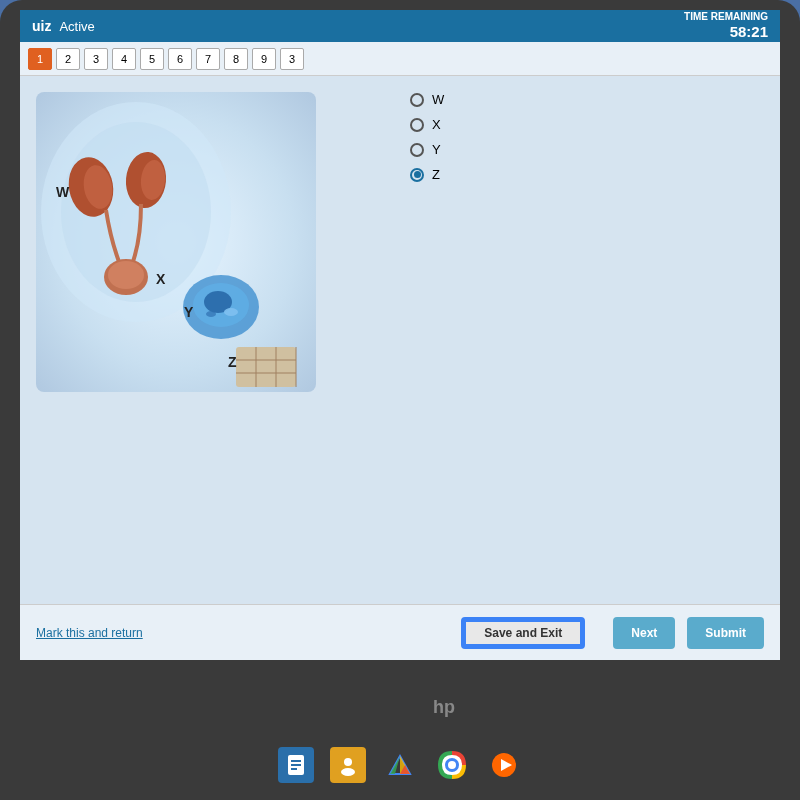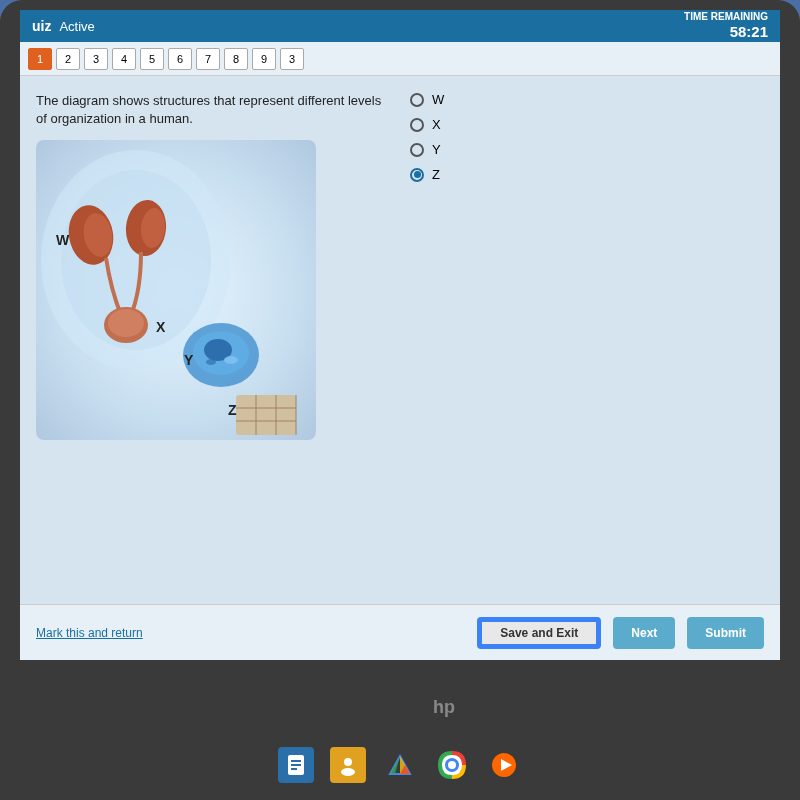--- a/index.html
+++ b/index.html
@@ -218,20 +218,21 @@
 
     .btn-save {
       background: #e8e8e8;
       color: #333;
       border: 5px solid #3b82f6;
       text-align: right;
     }
 
     .btn-next {
       background: #5aabcc;
+      margin-left: 16px;
     }
 
     .btn-submit {
       background: #5aabcc;
     }
 
     
     .taskbar {
       position: absolute;
       bottom: 0;
@@ -297,21 +298,20 @@
         <div class="q-tab">6</div>
         <div class="q-tab">7</div>
         <div class="q-tab">8</div>
         <div class="q-tab">9</div>
         <div class="q-tab">3</div>
       </div>
 
     <div class="main-content">
 
       <div class="left-panel">
-        <p class="question-text">The diagram shows structures that represent different levels of organization in a human.</p>
 
         <div class="diagram-area">
           <svg class="diagram-svg" viewBox="0 0 280 300">
 
             <ellipse cx="100" cy="120" rx="95" ry="110" fill="#d0e8f8" opacity="0.6"></ellipse>
             <ellipse cx="100" cy="120" rx="75" ry="90" fill="#c0dcf0" opacity="0.5"></ellipse>
 
             <ellipse cx="55" cy="95" rx="22" ry="30" fill="#b05030" transform="rotate(-10,55,95)"></ellipse>
             <ellipse cx="62" cy="95" rx="14" ry="22" fill="#c06040" transform="rotate(-10,62,95)"></ellipse>
 

